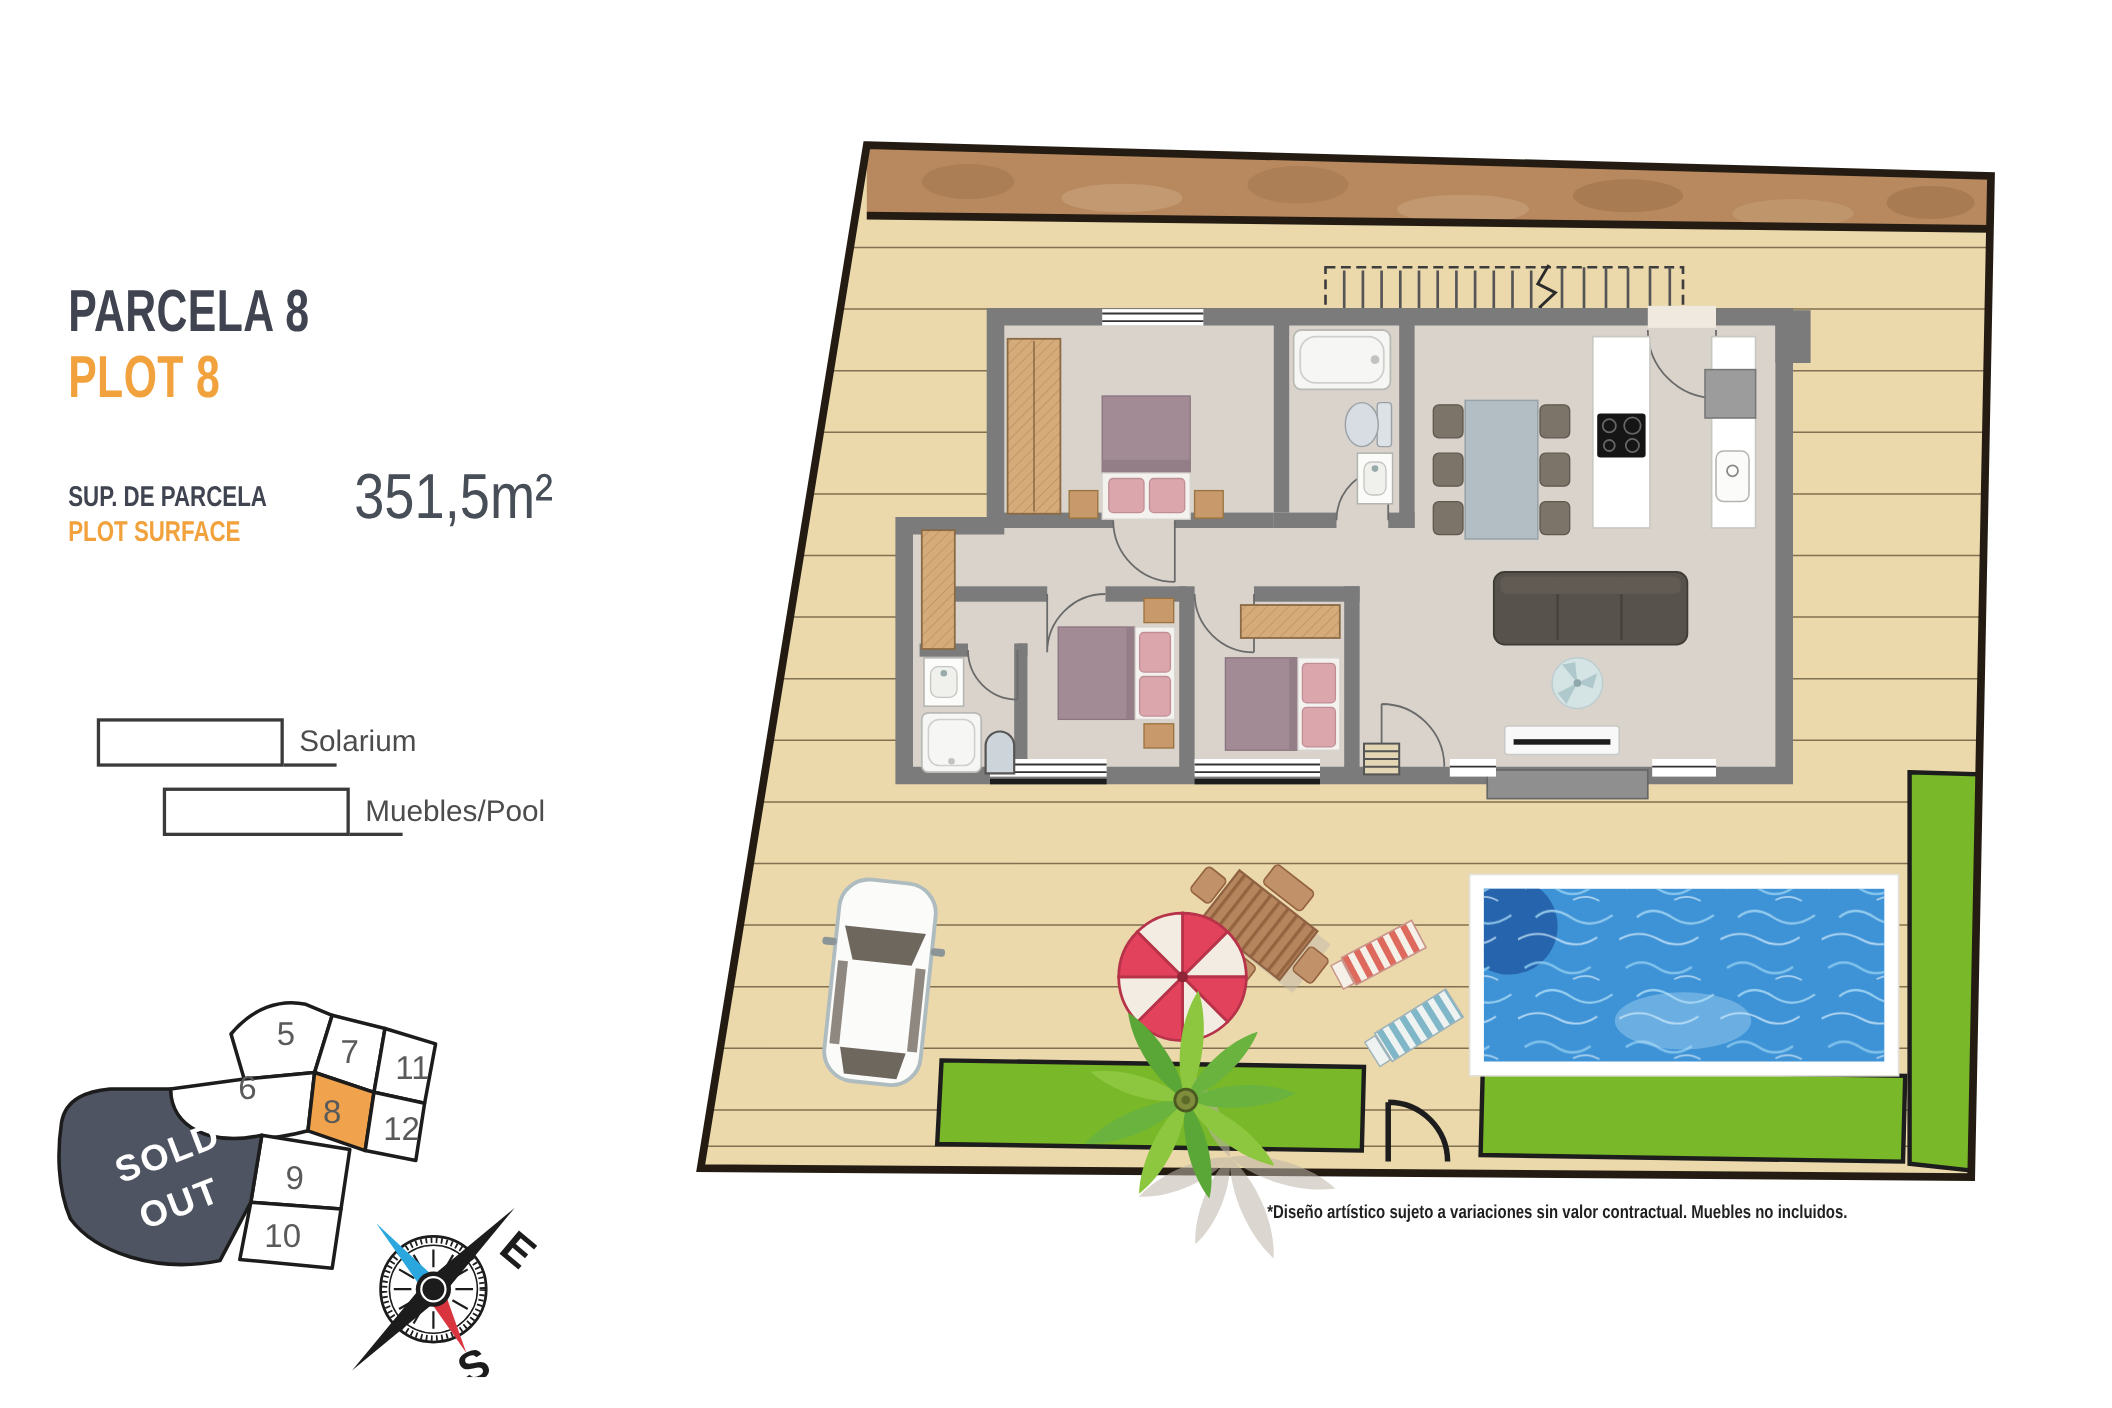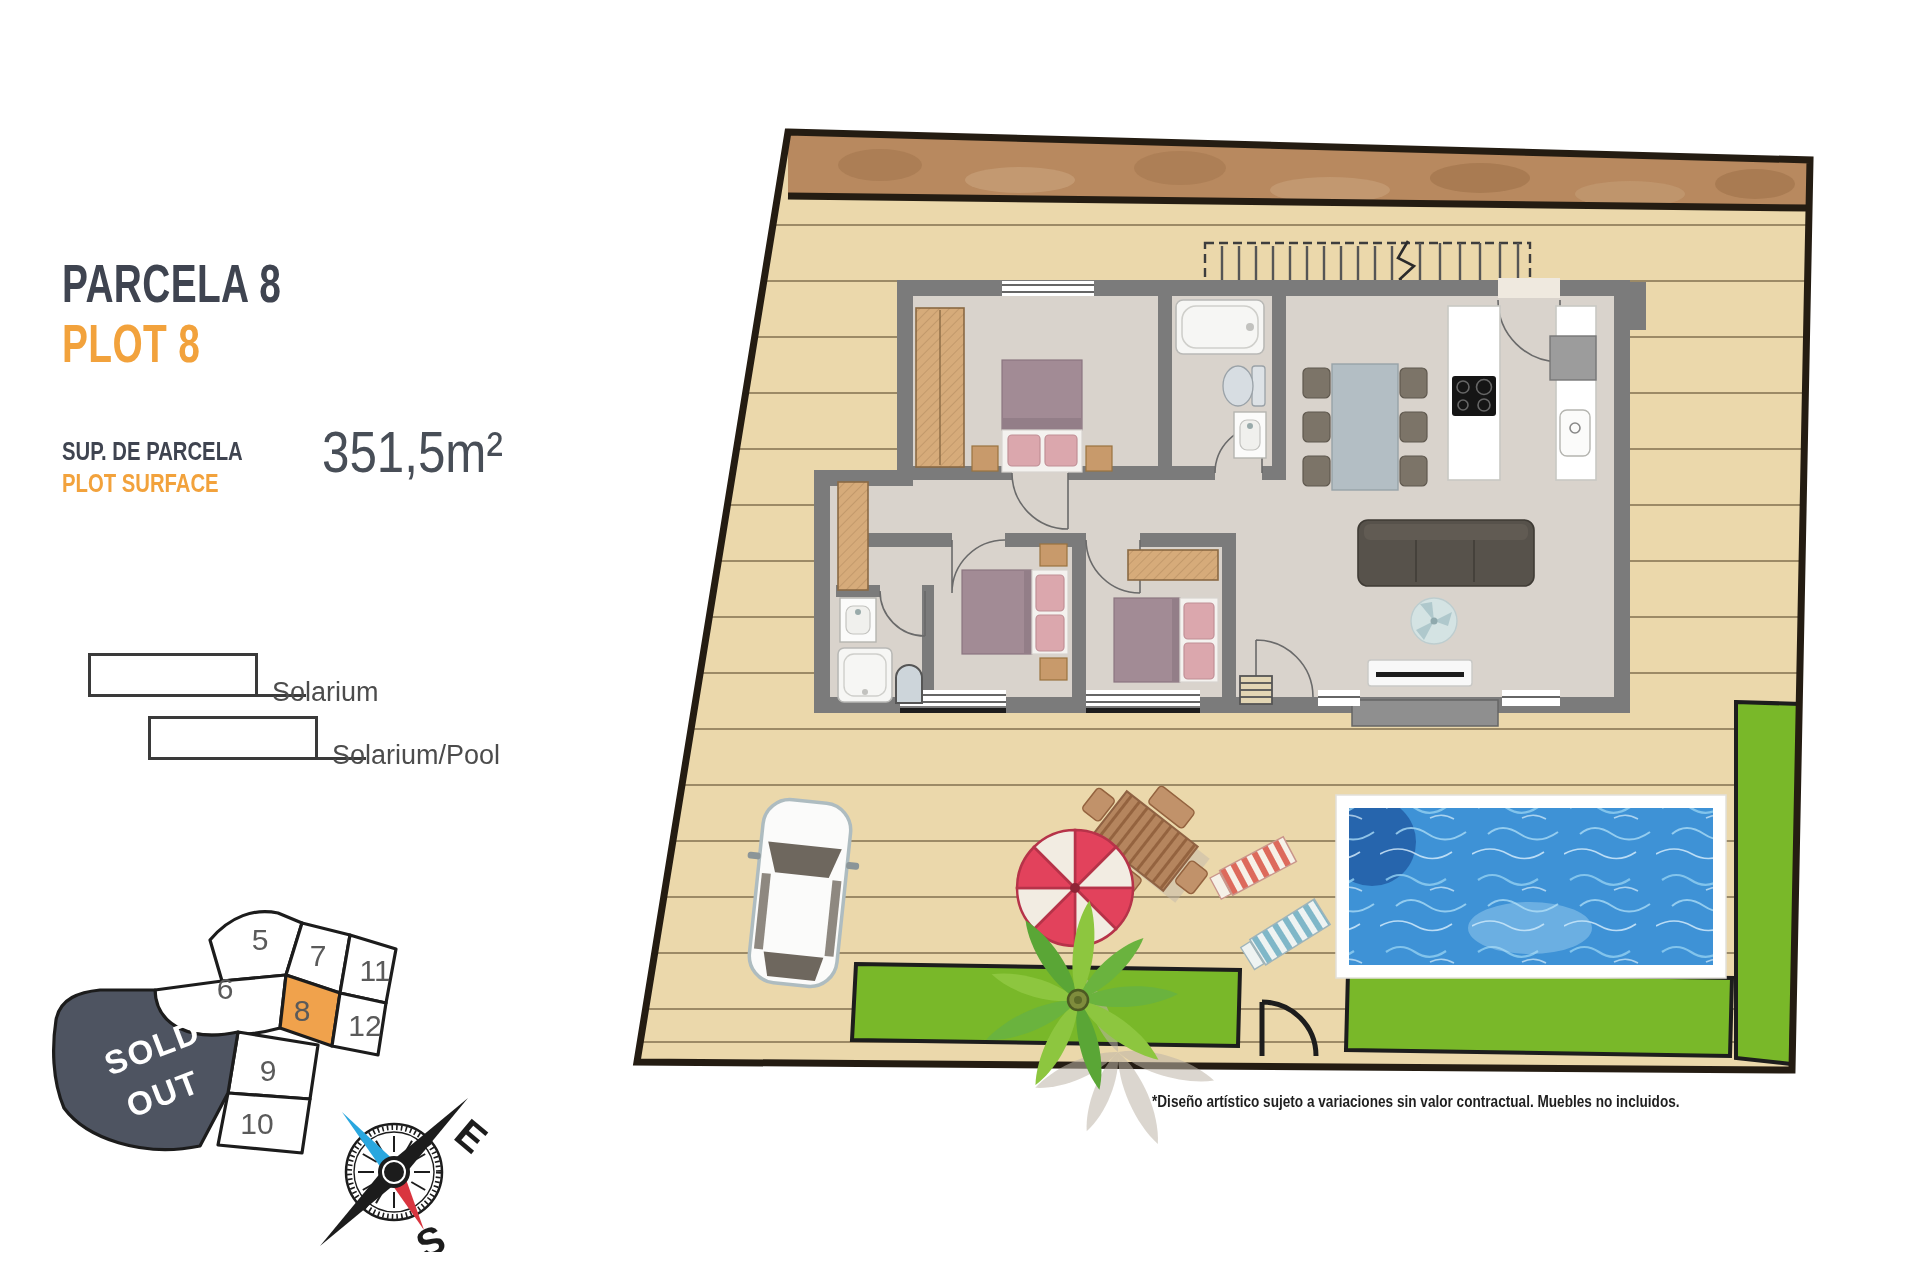--- a/index.html
+++ b/index.html
@@ -5,21 +5,21 @@
   html,body{margin:0;padding:0;background:#ffffff;}
   .stage{position:relative;width:1920px;height:1252px;background:#ffffff;overflow:hidden;
          font-family:"Liberation Sans", sans-serif;}
   .abs{position:absolute;}
   .hd{font-weight:800;transform:scaleX(.72);transform-origin:left top;white-space:nowrap;letter-spacing:.5px;}
   .hd-sm{font-weight:800;transform:scaleX(.78);transform-origin:left top;white-space:nowrap;}
   .surface-val{font-weight:400;transform:scaleX(.85);transform-origin:left top;white-space:nowrap;}
   .legend-item{position:absolute;}
   .legend-box{position:relative;width:170px;height:44px;border:3px solid #3a3a3a;background:#ffffff;box-sizing:border-box;}
   .legend-tail{position:absolute;left:167px;bottom:-3px;width:48px;height:3px;background:#3a3a3a;}
-  .legend-label{position:absolute;left:184px;top:24px;font-size:27px;color:#4c4c4c;white-space:nowrap;}
+  .legend-label{position:absolute;left:184px;top:6px;font-size:27px;color:#4c4c4c;white-space:nowrap;}
   .footer-note{font-size:17px;color:#1f1f1f;transform:scaleX(.8);transform-origin:left top;white-space:nowrap;font-weight:600;}
   svg text{font-family:"Liberation Sans", sans-serif;}
 </style>
 </head>
 <body>
 
 <div class="stage">
 
   <div class="abs hd" style="left:62px;top:252px;font-size:54px;color:#3F4450;">PARCELA 8</div>
   <div class="abs hd" style="left:62px;top:312px;font-size:54px;color:#F2A23C;">PLOT 8</div>
@@ -31,21 +31,21 @@
   <div class="legend-item" style="left:88px;top:653px;">
     <div class="legend-box">
       <div class="legend-tail"></div>
     </div>
     <div class="legend-label">Solarium</div>
   </div>
   <div class="legend-item" style="left:148px;top:716px;">
     <div class="legend-box">
       <div class="legend-tail"></div>
     </div>
-    <div class="legend-label">Solarium/Pool</div>
+    <div class="legend-label">Muebles/Pool</div>
   </div>
 
   <svg class="abs" style="left:40px;top:880px;" width="420" height="330" viewBox="0 0 420 330">
     <g stroke="#1c1c1c" stroke-width="3.2" stroke-linejoin="round" fill="#ffffff">
       <path d="M170,60 C190,36 215,28 238,33 L262,43 L246,95 L182,101 Z"></path>
       <path d="M246,95 L262,43 L310,55 L300,113 Z"></path>
       <path d="M310,55 L356,69 L346,123 L300,113 Z"></path>
       <path d="M115,110 L182,101 L246,95 L240,148 C196,160 152,156 116,146 Z"></path>
       <path d="M246,95 L300,113 L292,166 L240,148 Z" fill="#F0A24C"></path>
       <path d="M300,113 L346,123 L338,175 L292,166 Z"></path>

